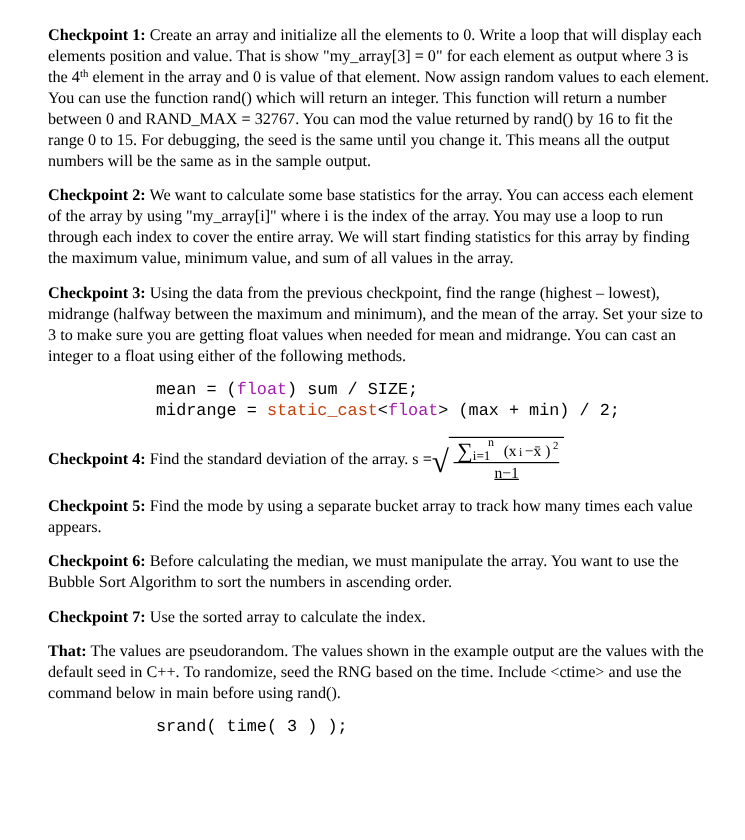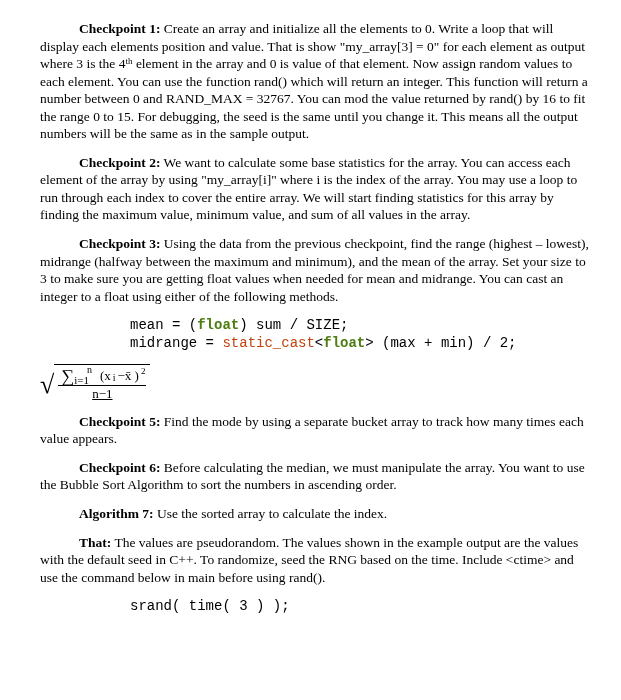--- a/index.html
+++ b/index.html
@@ -16,33 +16,31 @@
       color: #000000;
       padding: 20px 30px 20px 40px;
       line-height: 1.3;
     }
     p {
       margin-bottom: 11px;
       text-align: left;
     }
     .bold {
       font-weight: bold;
-      margin-left: 39px;
     }
     .code {
       font-family: "Courier New", Courier, monospace;
       font-size: 14px;
       white-space: pre;
       margin-left: 90px;
       margin-bottom: 11px;
       color: #000000;
     }
     .code .blue {
-      color: #4d7c0f;
-      font-weight: bold;
+      color: #a21caf;
     }
     .code .teal {
       color: #c2410c;
     }
     .sqrt-wrap {
       display: inline-flex;
       align-items: center;
     }
     .sqrt-sym {
       font-size: 26px;
@@ -126,20 +124,23 @@
 </p>
 
 <p>
   <span class="bold">Checkpoint 3:</span><span> Using the data from the previous checkpoint, find the range (highest – lowest), midrange (halfway between the maximum and minimum), and the mean of the array.  Set your size to 3 to make sure you are getting float values when needed for mean and midrange.  You can cast an integer to a float using either of the following methods.</span>
 </p>
 
 <div class="code"><span>mean = (</span><span class="blue">float</span><span>) sum / SIZE;</span>
 <span>midrange = </span><span class="teal">static_cast</span><span>&lt;</span><span class="blue">float</span><span>&gt; (max + min) / 2;</span></div>
 
 <div class="cp4">
+  <div>
+    <span class="bold">Checkpoint 4:</span><span> Find the standard deviation of the array.  s = </span>
+  </div>
   <div class="sqrt-wrap">
     <span class="sqrt-sym">√</span>
     <span class="sqrt-body">
       <span class="frac">
         <span class="num">
           <span class="sigma-top">
             <span class="sigma">∑</span>
               <span class="sigma-sub">i=1</span>
               <span class="sigma-sup">n</span>
               <span>(x</span>
@@ -155,20 +156,20 @@
 
 <p>
   <span class="bold">Checkpoint 5:</span><span> Find the mode by using a separate bucket array to track how many times each value appears.</span>
 </p>
 
 <p>
   <span class="bold">Checkpoint 6:</span><span> Before calculating the median, we must manipulate the array.  You want to use the Bubble Sort Algorithm to sort the numbers in ascending order.</span>
 </p>
 
 <p>
-  <span class="bold">Algorithm 7:</span><span> Use the sorted array to calculate the index.</span>
+  <span class="bold">Checkpoint 7:</span><span> Use the sorted array to calculate the index.</span>
 </p>
 
 <p>
   <span class="bold">That:</span><span> The values are pseudorandom.  The values shown in the example output are the values with the default seed in C++. To randomize, seed the RNG based on the time. Include &lt;ctime&gt; and use the command below in main before using rand().</span>
 </p>
 
 <div class="code">srand( time( 3 ) );</div>
 
 </body></html>

